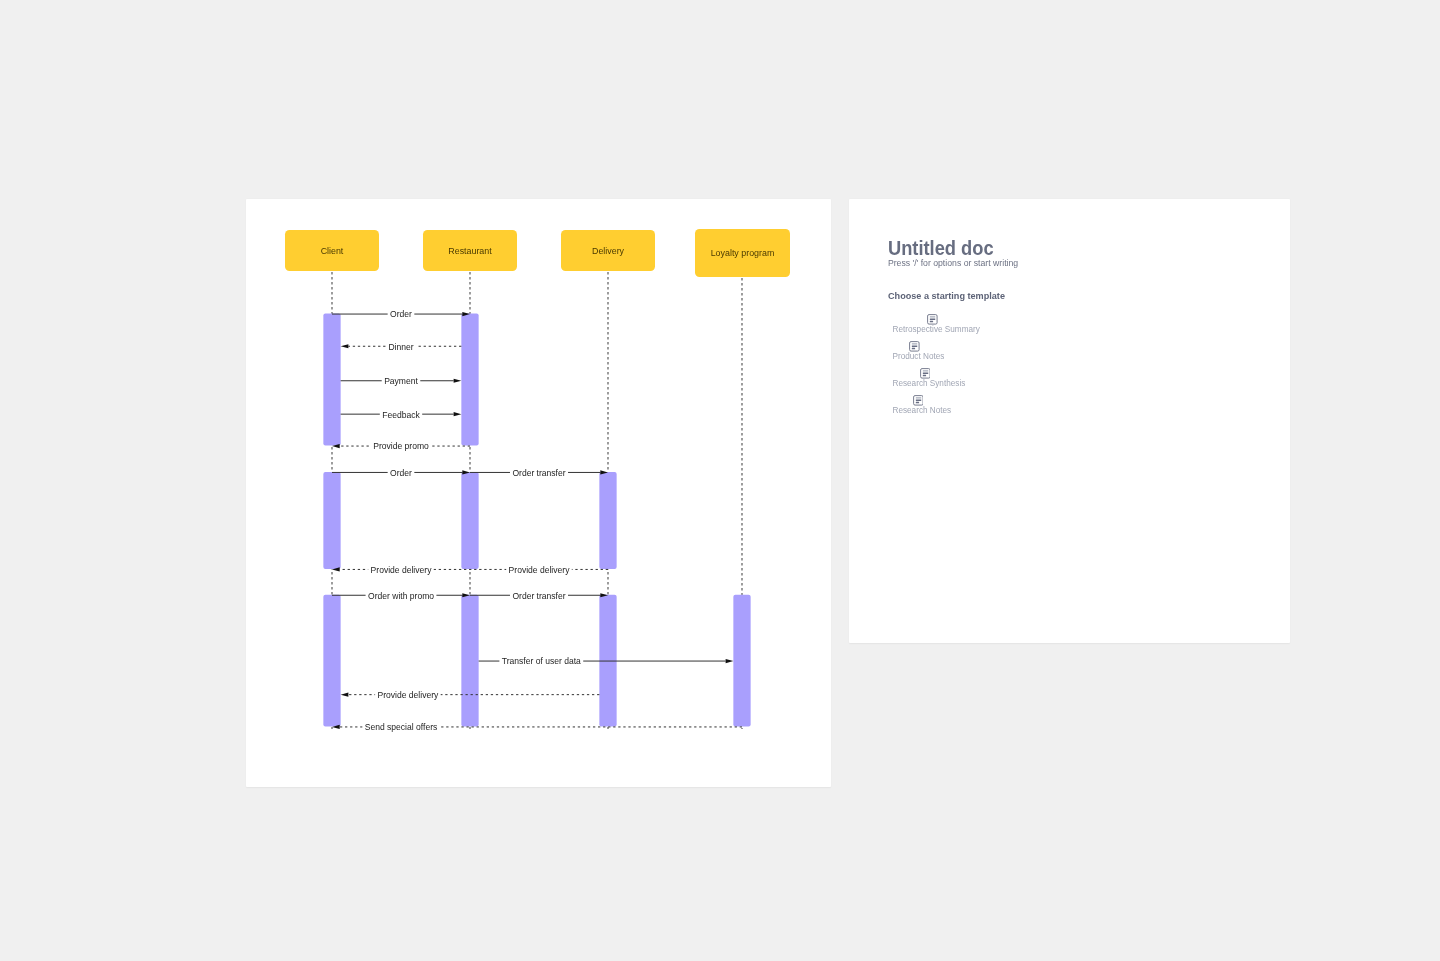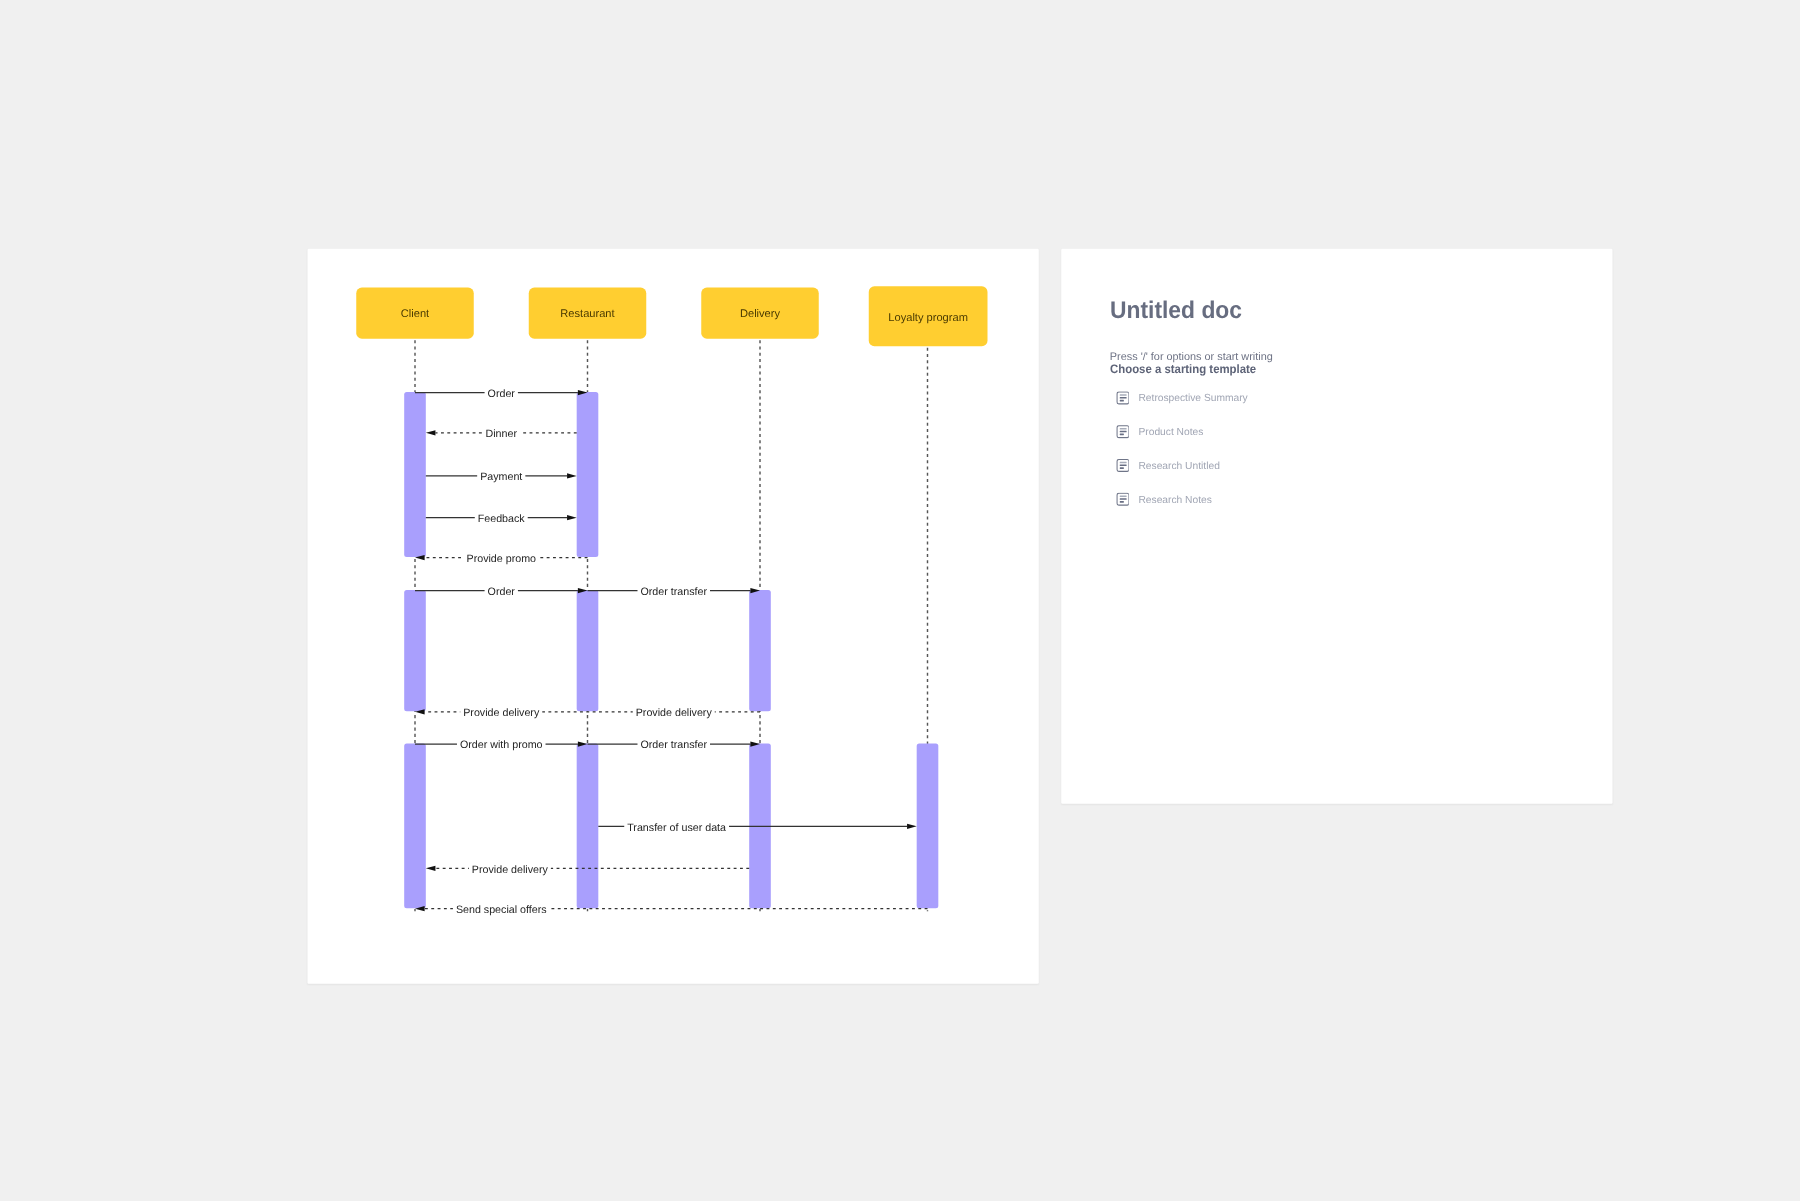--- a/index.html
+++ b/index.html
@@ -25,30 +25,30 @@
     background:#ffffff;border-radius:1px;
     box-shadow:0 0.5px 1.5px rgba(0,0,0,0.05);
   }
   #doc-inner{position:absolute;left:0;top:0;width:441px;height:625px;}
   #doc-title{
     position:absolute;left:39.0px;top:40.2px;
     font-size:19.3px;line-height:19.3px;font-weight:700;color:#676d80;
     transform:scaleX(0.948);transform-origin:left top;white-space:nowrap;
   }
   #doc-placeholder{
-    position:absolute;left:38.9px;top:82px;
+    position:absolute;left:38.9px;top:60px;
     font-size:8.7px;line-height:8.7px;color:#6d7284;white-space:nowrap;
   }
   #doc-section-title{
     position:absolute;left:38.9px;top:91.8px;
     font-size:9.8px;line-height:9.8px;font-weight:700;color:#5d6377;
     transform:scaleX(0.93);transform-origin:left top;white-space:nowrap;
   }
   .tpl-list{position:absolute;left:0;top:0;width:441px;}
-  .tpl-item{position:absolute;left:43.5px;display:flex;align-items:center;height:11px;}
+  .tpl-item{position:absolute;left:43.5px;display:flex;align-items:center;height:11px;flex-direction:column;}
   .tpl-icon{width:10.7px;height:10.7px;margin-right:7.6px;flex:none;display:block;position:relative;top:-0.3px;}
   .tpl-label{font-size:8.2px;line-height:11px;color:#a1a6b4;white-space:nowrap;position:relative;top:1.9px;}
 </style>
 </head>
 <body>
 
 <div id="stage">
 
   <div id="diagram-card">
     <svg id="diagram-svg" width="585" height="558" viewBox="0 0 585 558">
@@ -167,21 +167,21 @@
               </svg></span>
             <span class="tpl-label">Product Notes</span>
           </div>
           <div class="tpl-item" style="top: 166.1px;">
             <span class="tpl-icon"><svg viewBox="0 0 24 24" width="10.7" height="10.7" aria-hidden="true">
                 <rect x="1.35" y="1.35" width="21.3" height="21.3" rx="3.2" ry="3.2" fill="none" stroke="#6f7588" stroke-width="2.1"></rect>
                 <rect x="6.3" y="5.2" width="12.3" height="2.9" rx="0.6" fill="#a8adba"></rect>
                 <rect x="6.3" y="10.3" width="12.3" height="2.9" rx="0.6" fill="#686e83"></rect>
                 <rect x="6.3" y="15.4" width="7.4" height="2.9" rx="0.6" fill="#686e83"></rect>
               </svg></span>
-            <span class="tpl-label">Research Untitled</span>
+            <span class="tpl-label">Research Synthesis</span>
           </div>
           <div class="tpl-item" style="top: 193.05px;">
             <span class="tpl-icon"><svg viewBox="0 0 24 24" width="10.7" height="10.7" aria-hidden="true">
                 <rect x="1.35" y="1.35" width="21.3" height="21.3" rx="3.2" ry="3.2" fill="none" stroke="#6f7588" stroke-width="2.1"></rect>
                 <rect x="6.3" y="5.2" width="12.3" height="2.9" rx="0.6" fill="#a8adba"></rect>
                 <rect x="6.3" y="10.3" width="12.3" height="2.9" rx="0.6" fill="#686e83"></rect>
                 <rect x="6.3" y="15.4" width="7.4" height="2.9" rx="0.6" fill="#686e83"></rect>
               </svg></span>
             <span class="tpl-label">Research Notes</span>
           </div>

